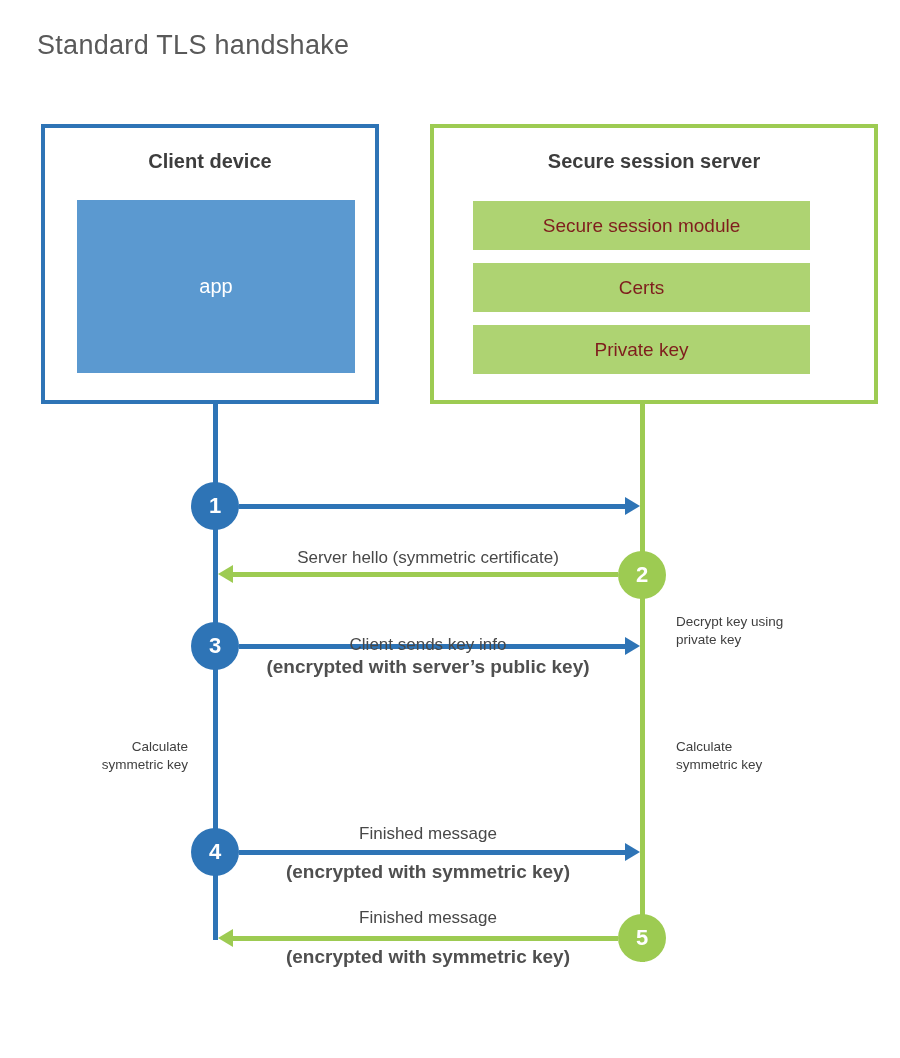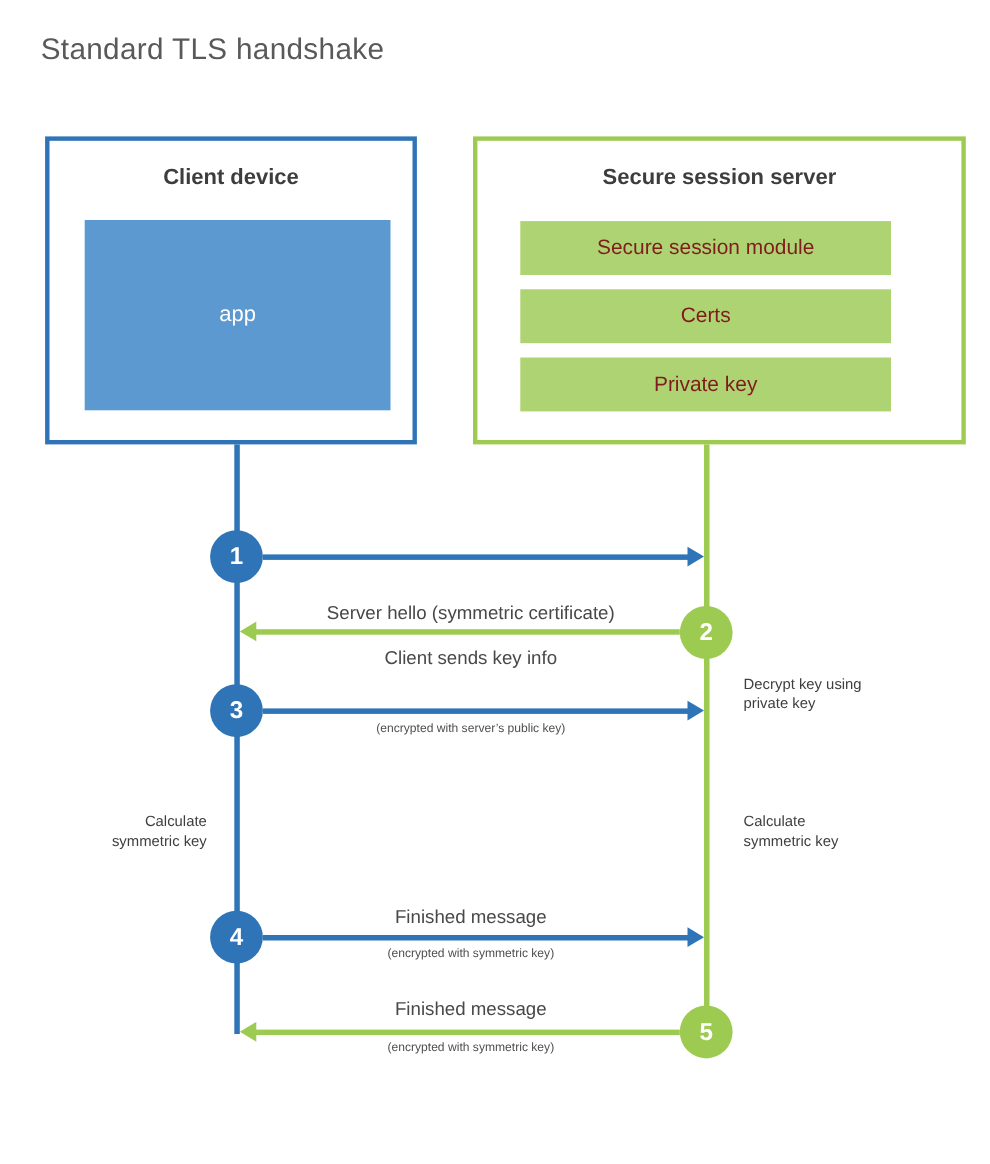--- a/index.html
+++ b/index.html
@@ -71,24 +71,24 @@
   .ar3 { left:239px; top:644px; width:387px; }
   .ar4 { left:239px; top:850px; width:387px; }
   .ar5 { left:232px; top:936px; width:386px; }
   
   .msg-label {
     position:absolute; left:233px; width:390px; text-align:center;
     font-size:17px; color:#484848;
   }
   .msg-sub {
     position:absolute; left:233px; width:390px; text-align:center;
-    font-size:11px; color:#4f4f4f;
+    font-size:19px; color:#4f4f4f;font-weight:bold;
   }
   .l1 { top:478px; } .l2 { top:548px; }
-  .l3 { top:589px; } .s3 { top:656px; }
+  .l3 { top:635px; } .s3 { top:656px; }
   .l4 { top:824px; } .s4 { top:861px; }
   .l5 { top:908px; } .s5 { top:946px; }
   
   .side-note {
     position:absolute; font-size:13.5px; color:#3f3f3f; line-height:1.3;
     white-space:pre-line;
   }
   .note-decrypt    { left:676px; top:613px; width:150px; }
   .note-calc-left  { left:56px;  top:738px; width:132px; text-align:right; }
   .note-calc-right { left:676px; top:738px; width:150px; }

